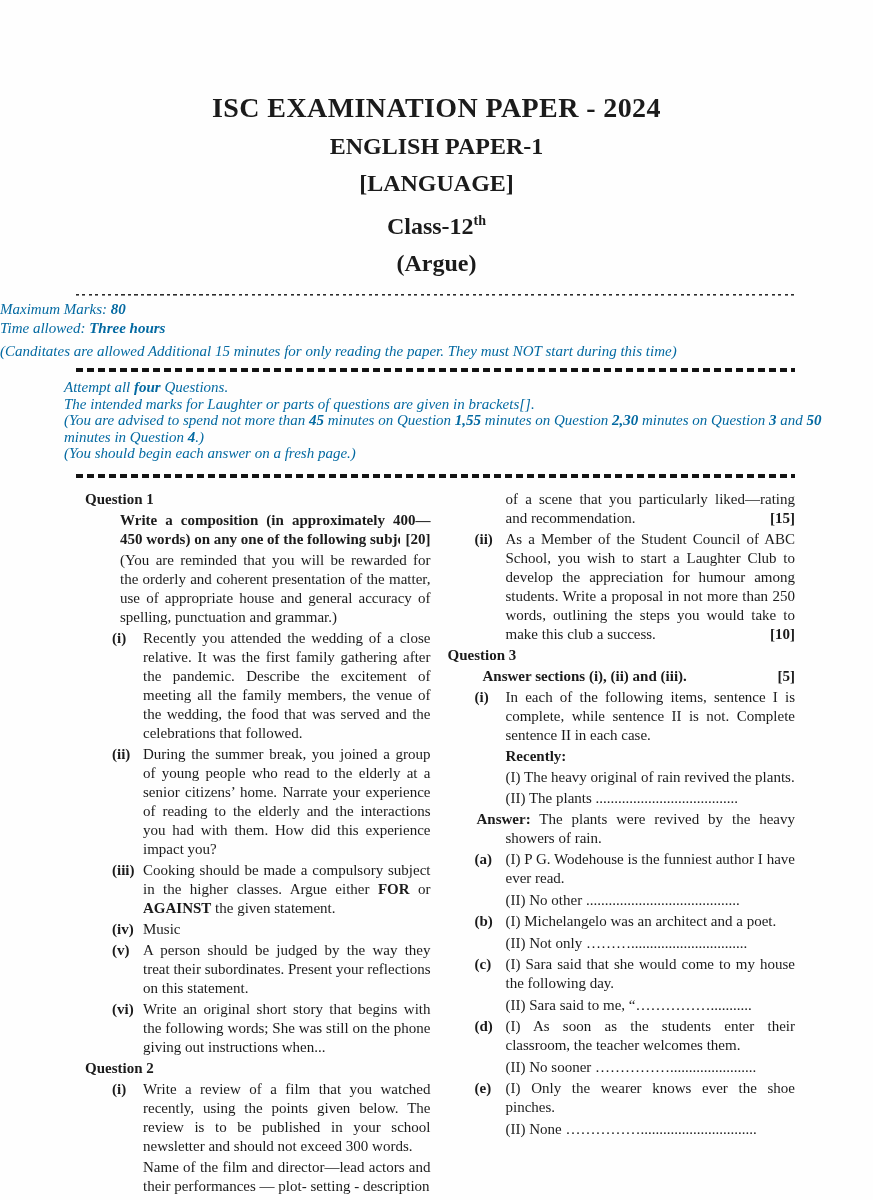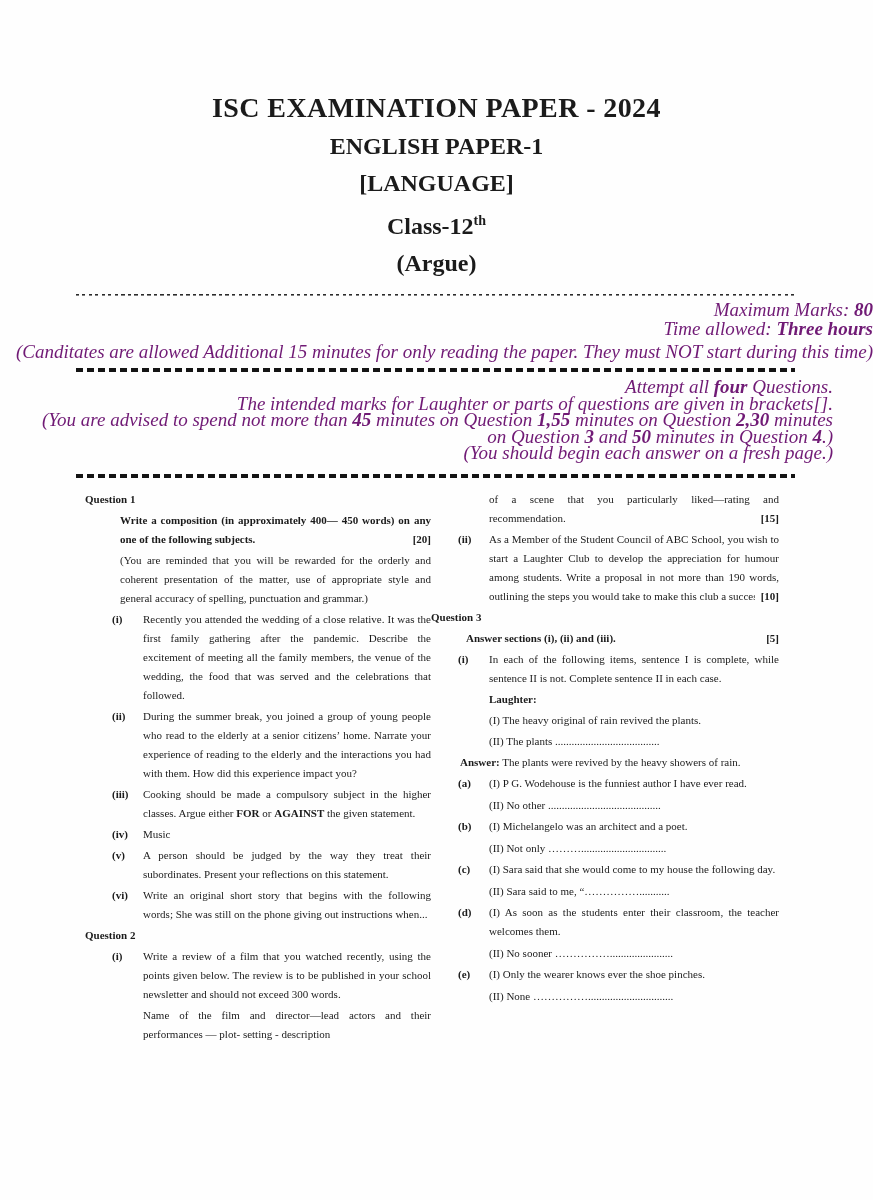--- a/index.html
+++ b/index.html
@@ -14,30 +14,30 @@
   .h-sub   { font-size:24px; line-height:37px; }
   .h-sub sup { font-size:14px; }
   
   .sep { margin:0 78px 0 76px; }
   .sep.thin  { height:2px; margin-top:12px;
     background:repeating-linear-gradient(90deg,#2b2b2b 0 3px,transparent 3px 6.5px);
     background-size:auto 1.6px; background-repeat:repeat-x; }
   .sep.thick { height:4px;
     background:repeating-linear-gradient(90deg,#141414 0 7px,transparent 7px 11px); }
   
-  .rules { text-align:right; font-style:italic; font-size:19px; color:#701a75; }
+  .rules { text-align:left; font-style:italic; font-size:15px; color:#0369a1; }
   .rules-top  { padding:4px 0 7px; }
   .rules-main { padding:7px 40px 12px; }
   .r-line { line-height:19px; }
-  .rules-main .r-line { line-height:16.5px; }
+  .rules-main .r-line { line-height:16.5px;margin-left:24px; }
   .r-candidates { margin-top:4px; }
   .b { font-weight:bold; }
   
-  .columns { display:flex; margin:12px 78px 0 85px;
-    font-size:11px; line-height:19px; text-align:justify; }
+  .columns { display:flex; gap:17px; margin:12px 78px 0 85px;
+    font-size:15px; line-height:19px; text-align:justify; }
   .col-left  { width:346px; }
   .col-right { width:348px; }
   .col > div { margin-bottom:2px; }
   .qheader { font-weight:bold; text-align:left; }
   .bold { font-weight:bold; }
   .indent1 { margin-left:35px; }
   .indent2 { margin-left:58px; }
   .rel { position:relative; }
   .marks { position:absolute; right:0; bottom:0; font-weight:bold; background:#fefefe; padding-left:6px; }
   .item { display:flex; padding-left:27px;justify-content:space-between; }
@@ -82,21 +82,21 @@
   <main class="columns">
 
     <div class="col col-left">
       <div class="qheader">Question 1</div>
 
       <div class="indent1 bold rel">
         <span>Write a composition (in approximately 400— 450 words) on any one of the following subjects.</span>
         <span class="marks">[20]</span>
       </div>
 
-      <div class="indent1">(You are reminded that you will be rewarded for the orderly and coherent presentation of the matter, use of appropriate style and general accuracy of spelling, punctuation and grammar.)</div>
+      <div class="indent1">(You are reminded that you will be rewarded for the orderly and coherent presentation of the matter, use of appropriate house and general accuracy of spelling, punctuation and grammar.)</div>
 
       <div class="item">
         <div class="marker">(i)</div>
         <div class="itext">Recently you attended the wedding of a close relative. It was the first family gathering after the pandemic. Describe the excitement of meeting all the family members, the venue of the wedding, the food that was served and the celebrations that followed.</div>
       </div>
 
       <div class="item">
         <div class="marker">(ii)</div>
         <div class="itext">During the summer break, you joined a group of young people who read to the elderly at a senior citizens’ home. Narrate your experience of reading to the elderly and the interactions you had with them. How did this experience impact you?</div>
       </div>
@@ -134,38 +134,38 @@
     <div class="col col-right">
 
       <div class="indent2 rel">
         <span>of a scene that you particularly liked—rating and recommendation.</span>
         <span class="marks">[15]</span>
       </div>
 
       <div class="item">
         <div class="marker">(ii)</div>
         <div class="itext">
-          <span>As a Member of the Student Council of ABC School, you wish to start a Laughter Club to develop the appreciation for humour among students. Write a proposal in not more than 190 words, outlining the steps you would take to make this club a success.</span>
+          <span>As a Member of the Student Council of ABC School, you wish to start a Laughter Club to develop the appreciation for humour among students. Write a proposal in not more than 250 words, outlining the steps you would take to make this club a success.</span>
           <span class="marks">[10]</span>
         </div>
       </div>
 
       <div class="qheader">Question 3</div>
 
       <div class="indent1 bold rel">
         <span>Answer sections (i), (ii) and (iii).</span>
         <span class="marks">[5]</span>
       </div>
 
       <div class="item">
         <div class="marker">(i)</div>
         <div class="itext">In each of the following items, sentence I is complete, while sentence II is not. Complete sentence II in each case.</div>
       </div>
 
-      <div class="indent2 bold">Laughter:</div>
+      <div class="indent2 bold">Recently:</div>
       <div class="indent2">(I) The heavy original of rain revived the plants.</div>
       <div class="indent2">(II) The plants ......................................</div>
 
       <div class="answer"><span class="b">Answer:</span><span> The plants were revived by the heavy showers of rain.</span></div>
 
       <div class="item">
         <div class="marker">(a)</div>
         <div class="itext">
           <p>(I) P G. Wodehouse is the funniest author I have ever read.</p>
           <p>(II) No other .........................................</p>

